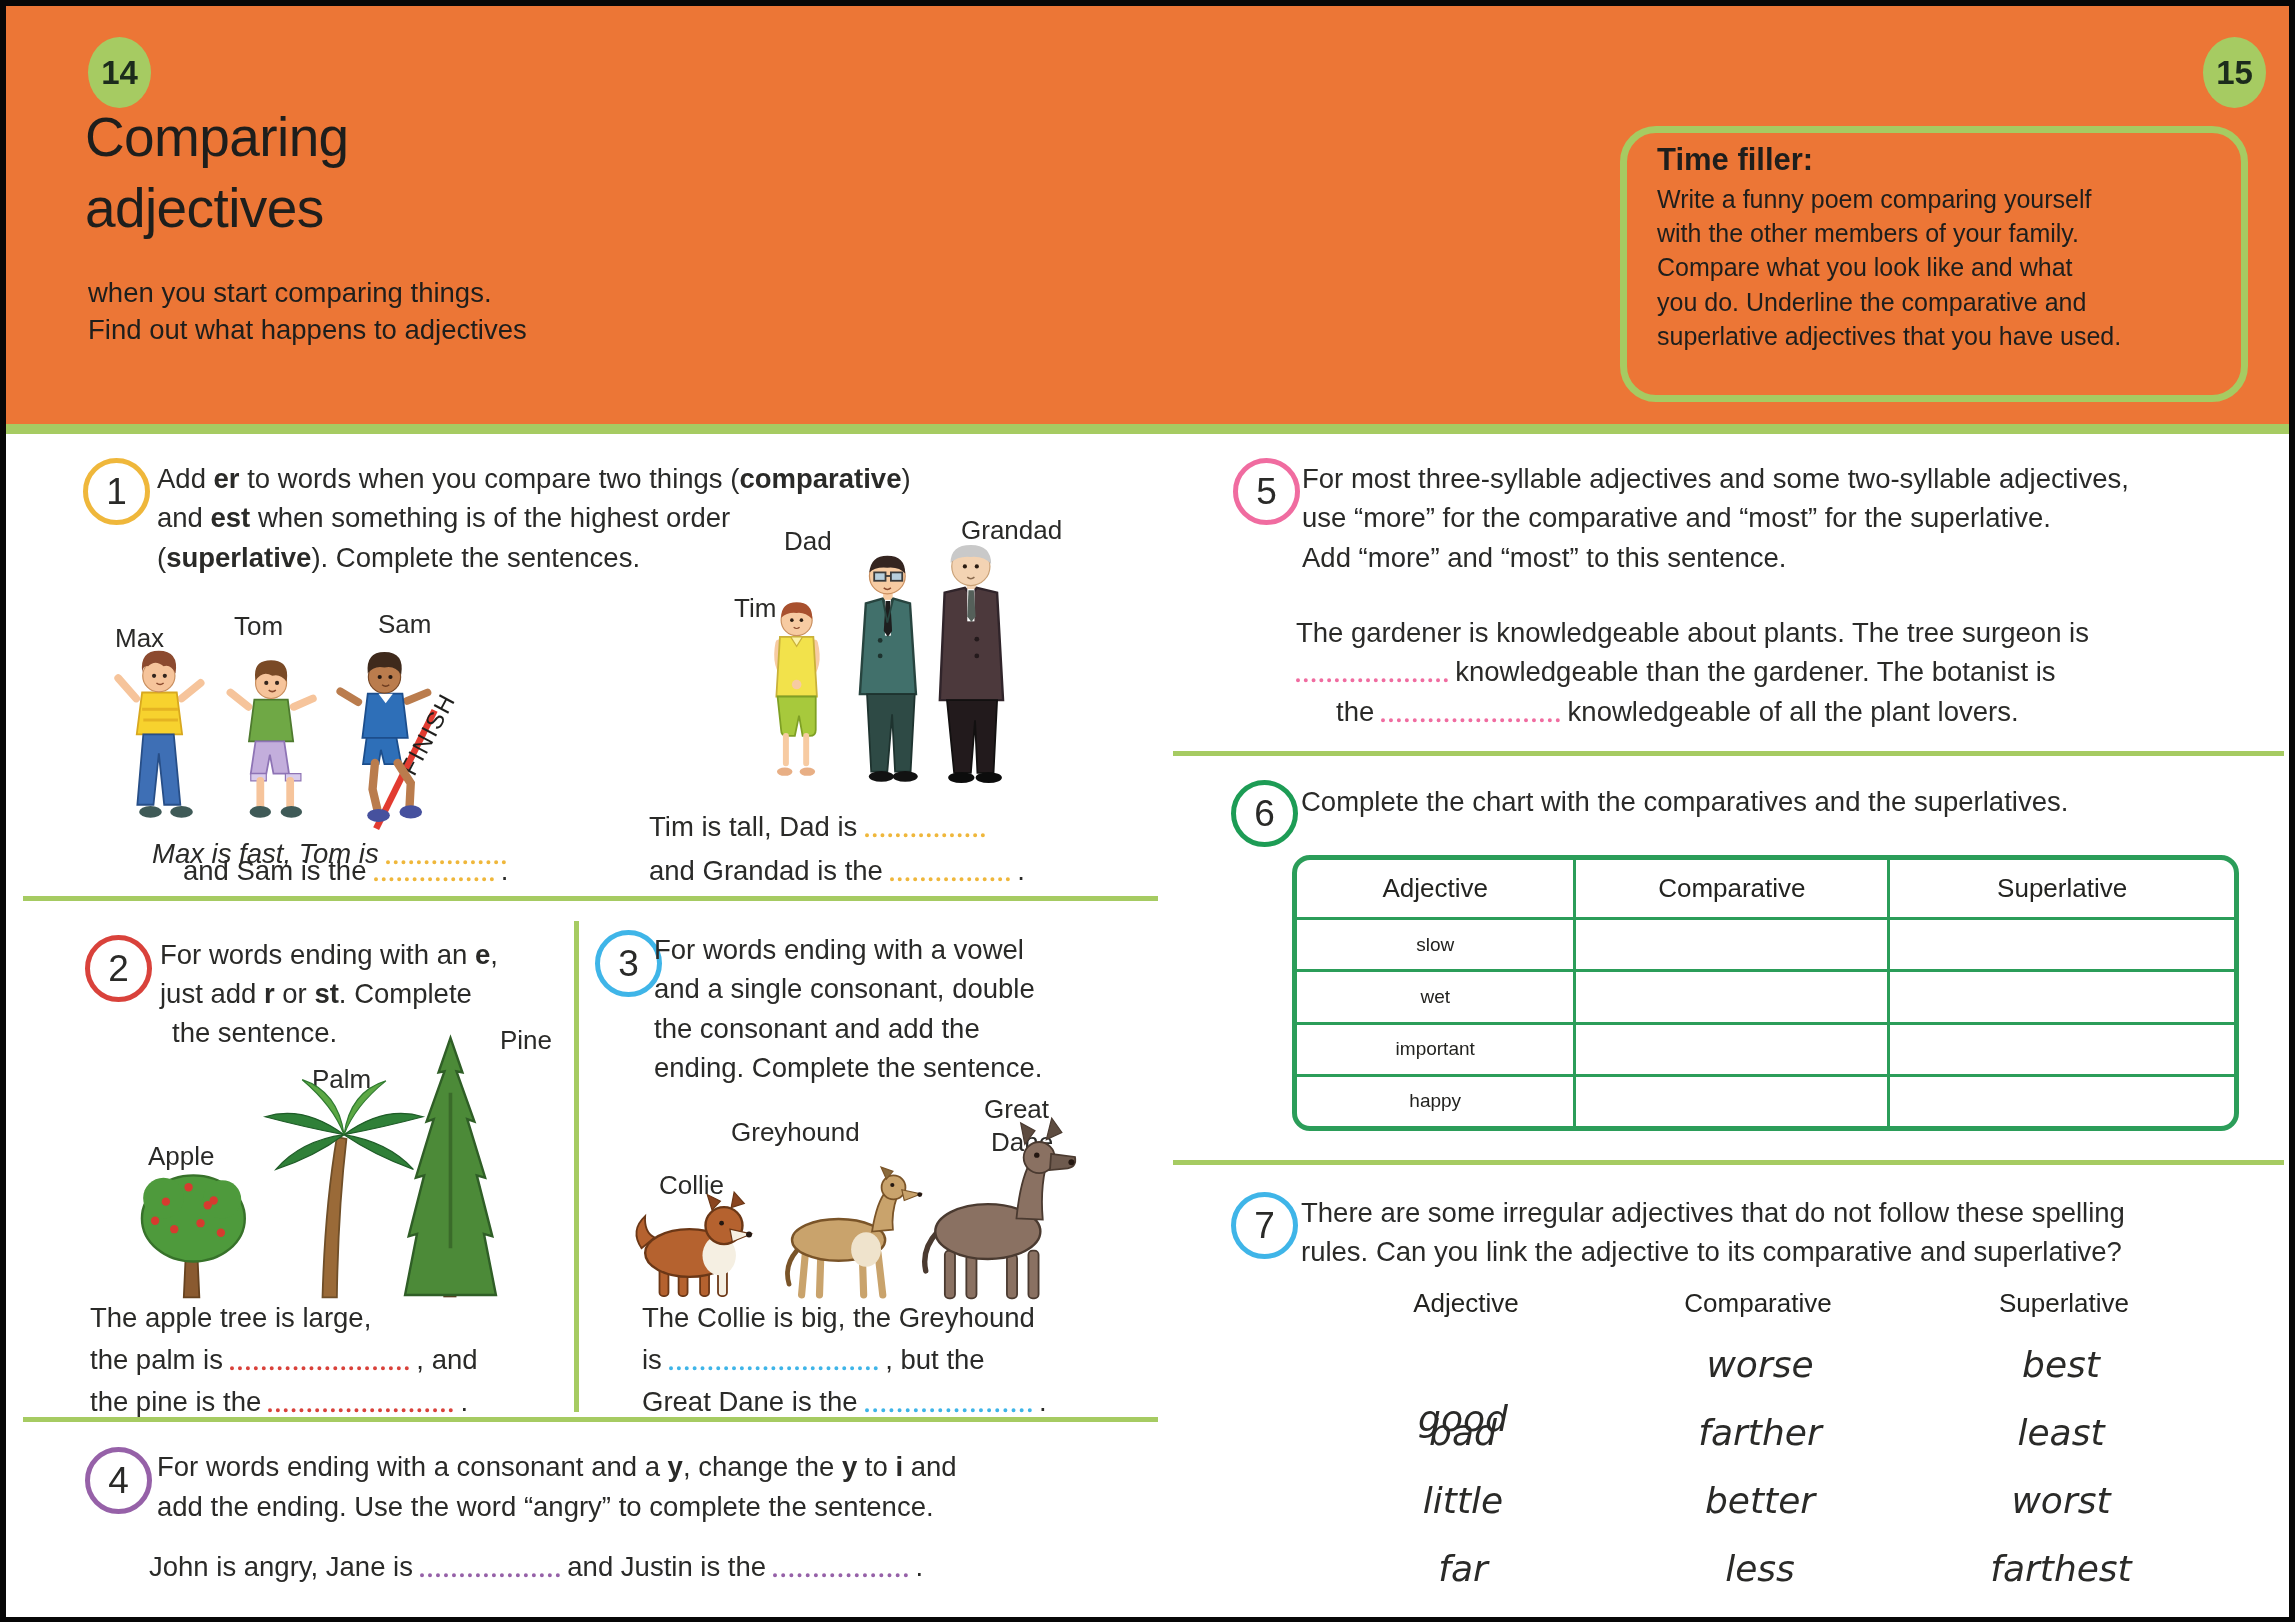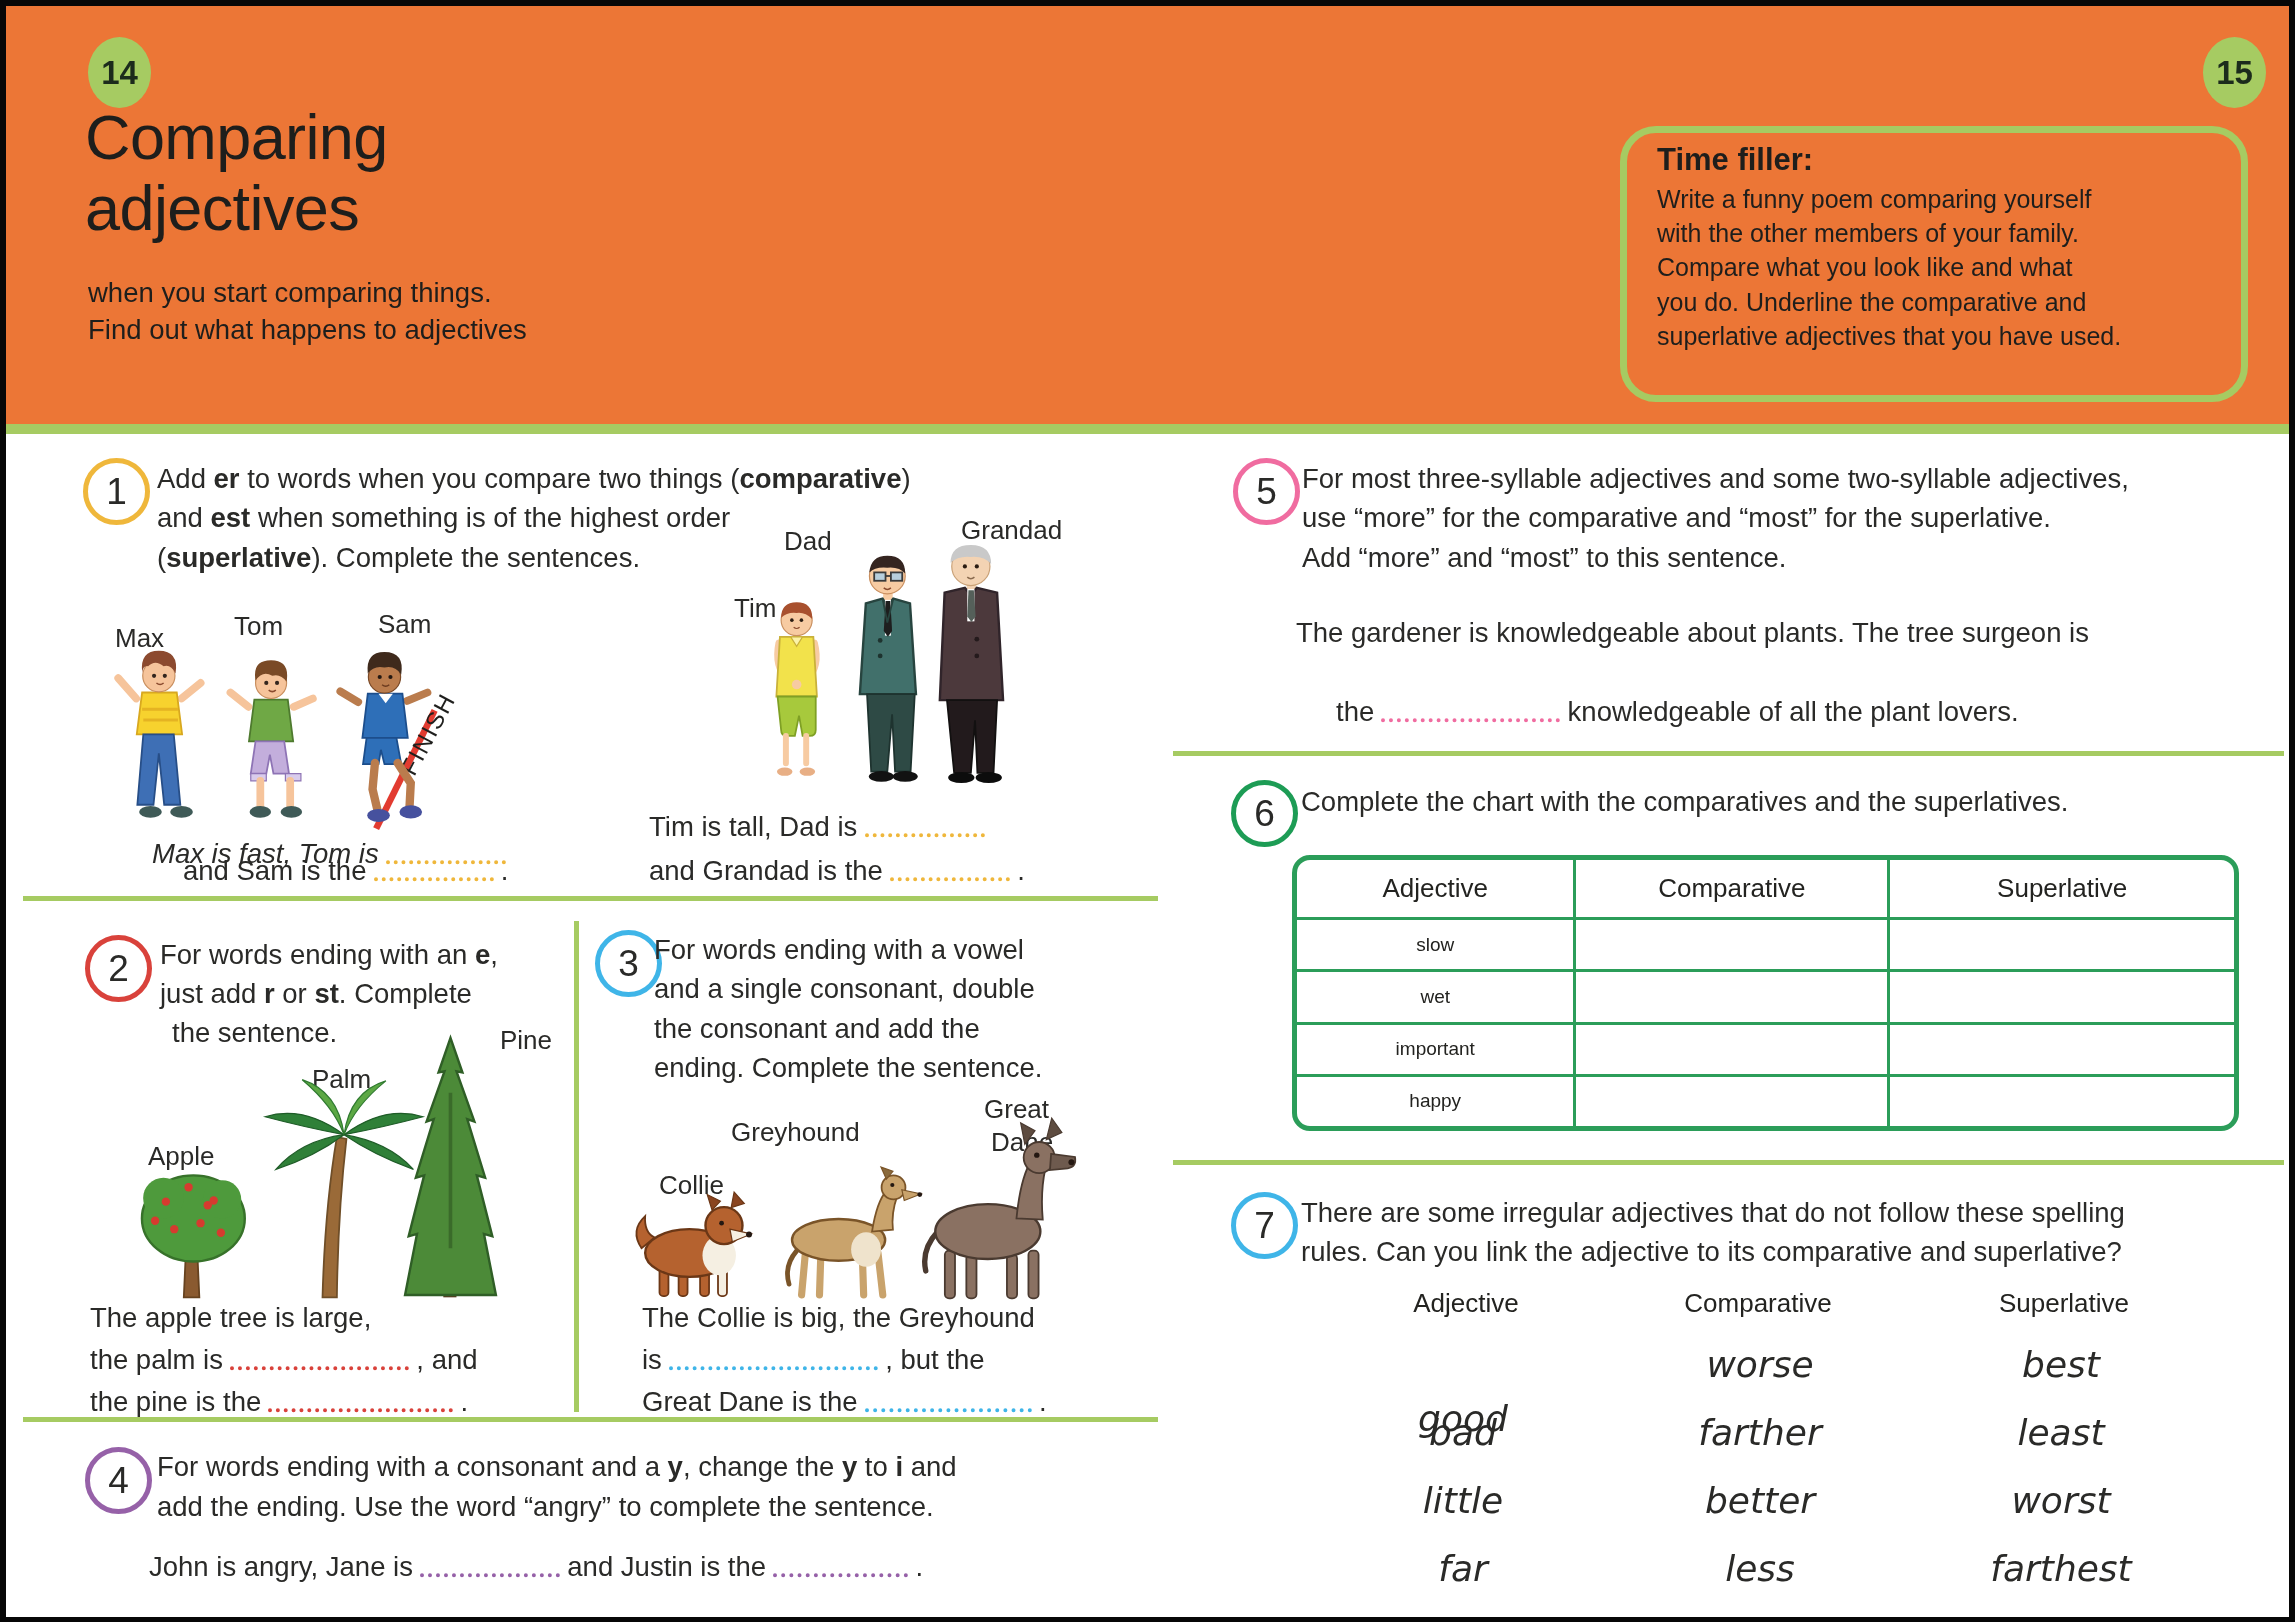--- a/index.html
+++ b/index.html
@@ -5,21 +5,21 @@
   html,body{margin:0;padding:0;background:#444;}
   .page{position:relative;width:2295px;height:1623px;background:#ffffff;
         border:6px solid #070707;box-sizing:border-box;overflow:hidden;
         font-family:"Liberation Sans",sans-serif;color:#232320;}
   
   .header{position:absolute;left:0;top:0;width:2284px;height:418px;background:#EC7636;}
   .header-rule{position:absolute;left:0;top:418px;width:2284px;height:9.6px;background:#A6CB62;}
   .badge{position:absolute;width:63px;height:71px;border-radius:50%;background:#A6CB62;
          display:flex;align-items:center;justify-content:center;
          font-size:33px;font-weight:bold;color:#1c2b1c;}
-  .title{position:absolute;left:79px;top:96px;font-size:63px;line-height:71px;
+  .title{position:absolute;left:79px;top:96px;font-size:55px;line-height:71px;
          letter-spacing:-0.6px;color:#1e1e1c;}
   .subtitle{position:absolute;left:82px;top:268px;font-size:27.5px;line-height:37px;color:#1e1e1c;}
   .timefiller{position:absolute;left:1614px;top:120px;width:628px;height:276px;
               border:7.2px solid #A6CB62;border-radius:36px;box-sizing:border-box;}
   .tf-head{position:absolute;left:1651px;top:136px;font-size:31px;font-weight:bold;color:#1e1e1c;}
   .tf-line{position:absolute;left:1651px;font-size:25px;color:#1e1e1c;white-space:nowrap;}
   
   .qcircle{position:absolute;width:57px;height:57px;border-radius:50%;border:5.4px solid;
            background:#fff;display:flex;align-items:center;justify-content:center;
            font-size:37px;color:#2a2a28;box-sizing:content-box;}
@@ -308,20 +308,21 @@
   <div class="qcircle q4" style="left:79px;top:1441px;">4</div>
   <div class="txt" style="left:151px;top:1445px;"><span>For words ending with a consonant and a </span><span class="b">y</span><span>, change the </span><span class="b">y</span><span> to </span><span class="b">i</span><span> and</span></div>
   <div class="txt" style="left:151px;top:1485px;">add the ending. Use the word “angry” to complete the sentence.</div>
   <div class="txt" style="left:143px;top:1545px;"><span>John is angry, Jane is</span><span class="bl c4" style="width:140px;"></span><span>and Justin is the</span><span class="bl c4" style="width:135px;"></span><span>.</span></div>
 
   <div class="qcircle q5" style="left:1227px;top:452px;">5</div>
   <div class="txt" style="left:1296px;top:457px;">For most three-syllable adjectives and some two-syllable adjectives,</div>
   <div class="txt" style="left:1296px;top:496px;">use “more” for the comparative and “most” for the superlative.</div>
   <div class="txt" style="left:1296px;top:536px;">Add “more” and “most” to this sentence.</div>
   <div class="txt" style="left:1290px;top:611px;">The gardener is knowledgeable about plants. The tree surgeon is</div>
+  <div class="txt" style="left:1290px;top:650px;"><span class="bl c5" style="width:152px;margin-left:0;"></span><span>knowledgeable than the gardener. The botanist is</span></div>
   <div class="txt" style="left:1290px;top:690px;margin-left:40px;"><span>the</span><span class="bl c5" style="width:179px;"></span><span>knowledgeable of all the plant lovers.</span></div>
 
   <div class="qcircle q6" style="left:1225px;top:774px;">6</div>
   <div class="txt" style="left:1295px;top:780px;">Complete the chart with the comparatives and the superlatives.</div>
   <div class="chart">
     <div class="cell hcell">Adjective</div>
     <div class="cell hcell cl">Comparative</div>
     <div class="cell hcell cl">Superlative</div>
     <div class="cell dcell ct">slow</div>
     <div class="cell ct cl"></div>

